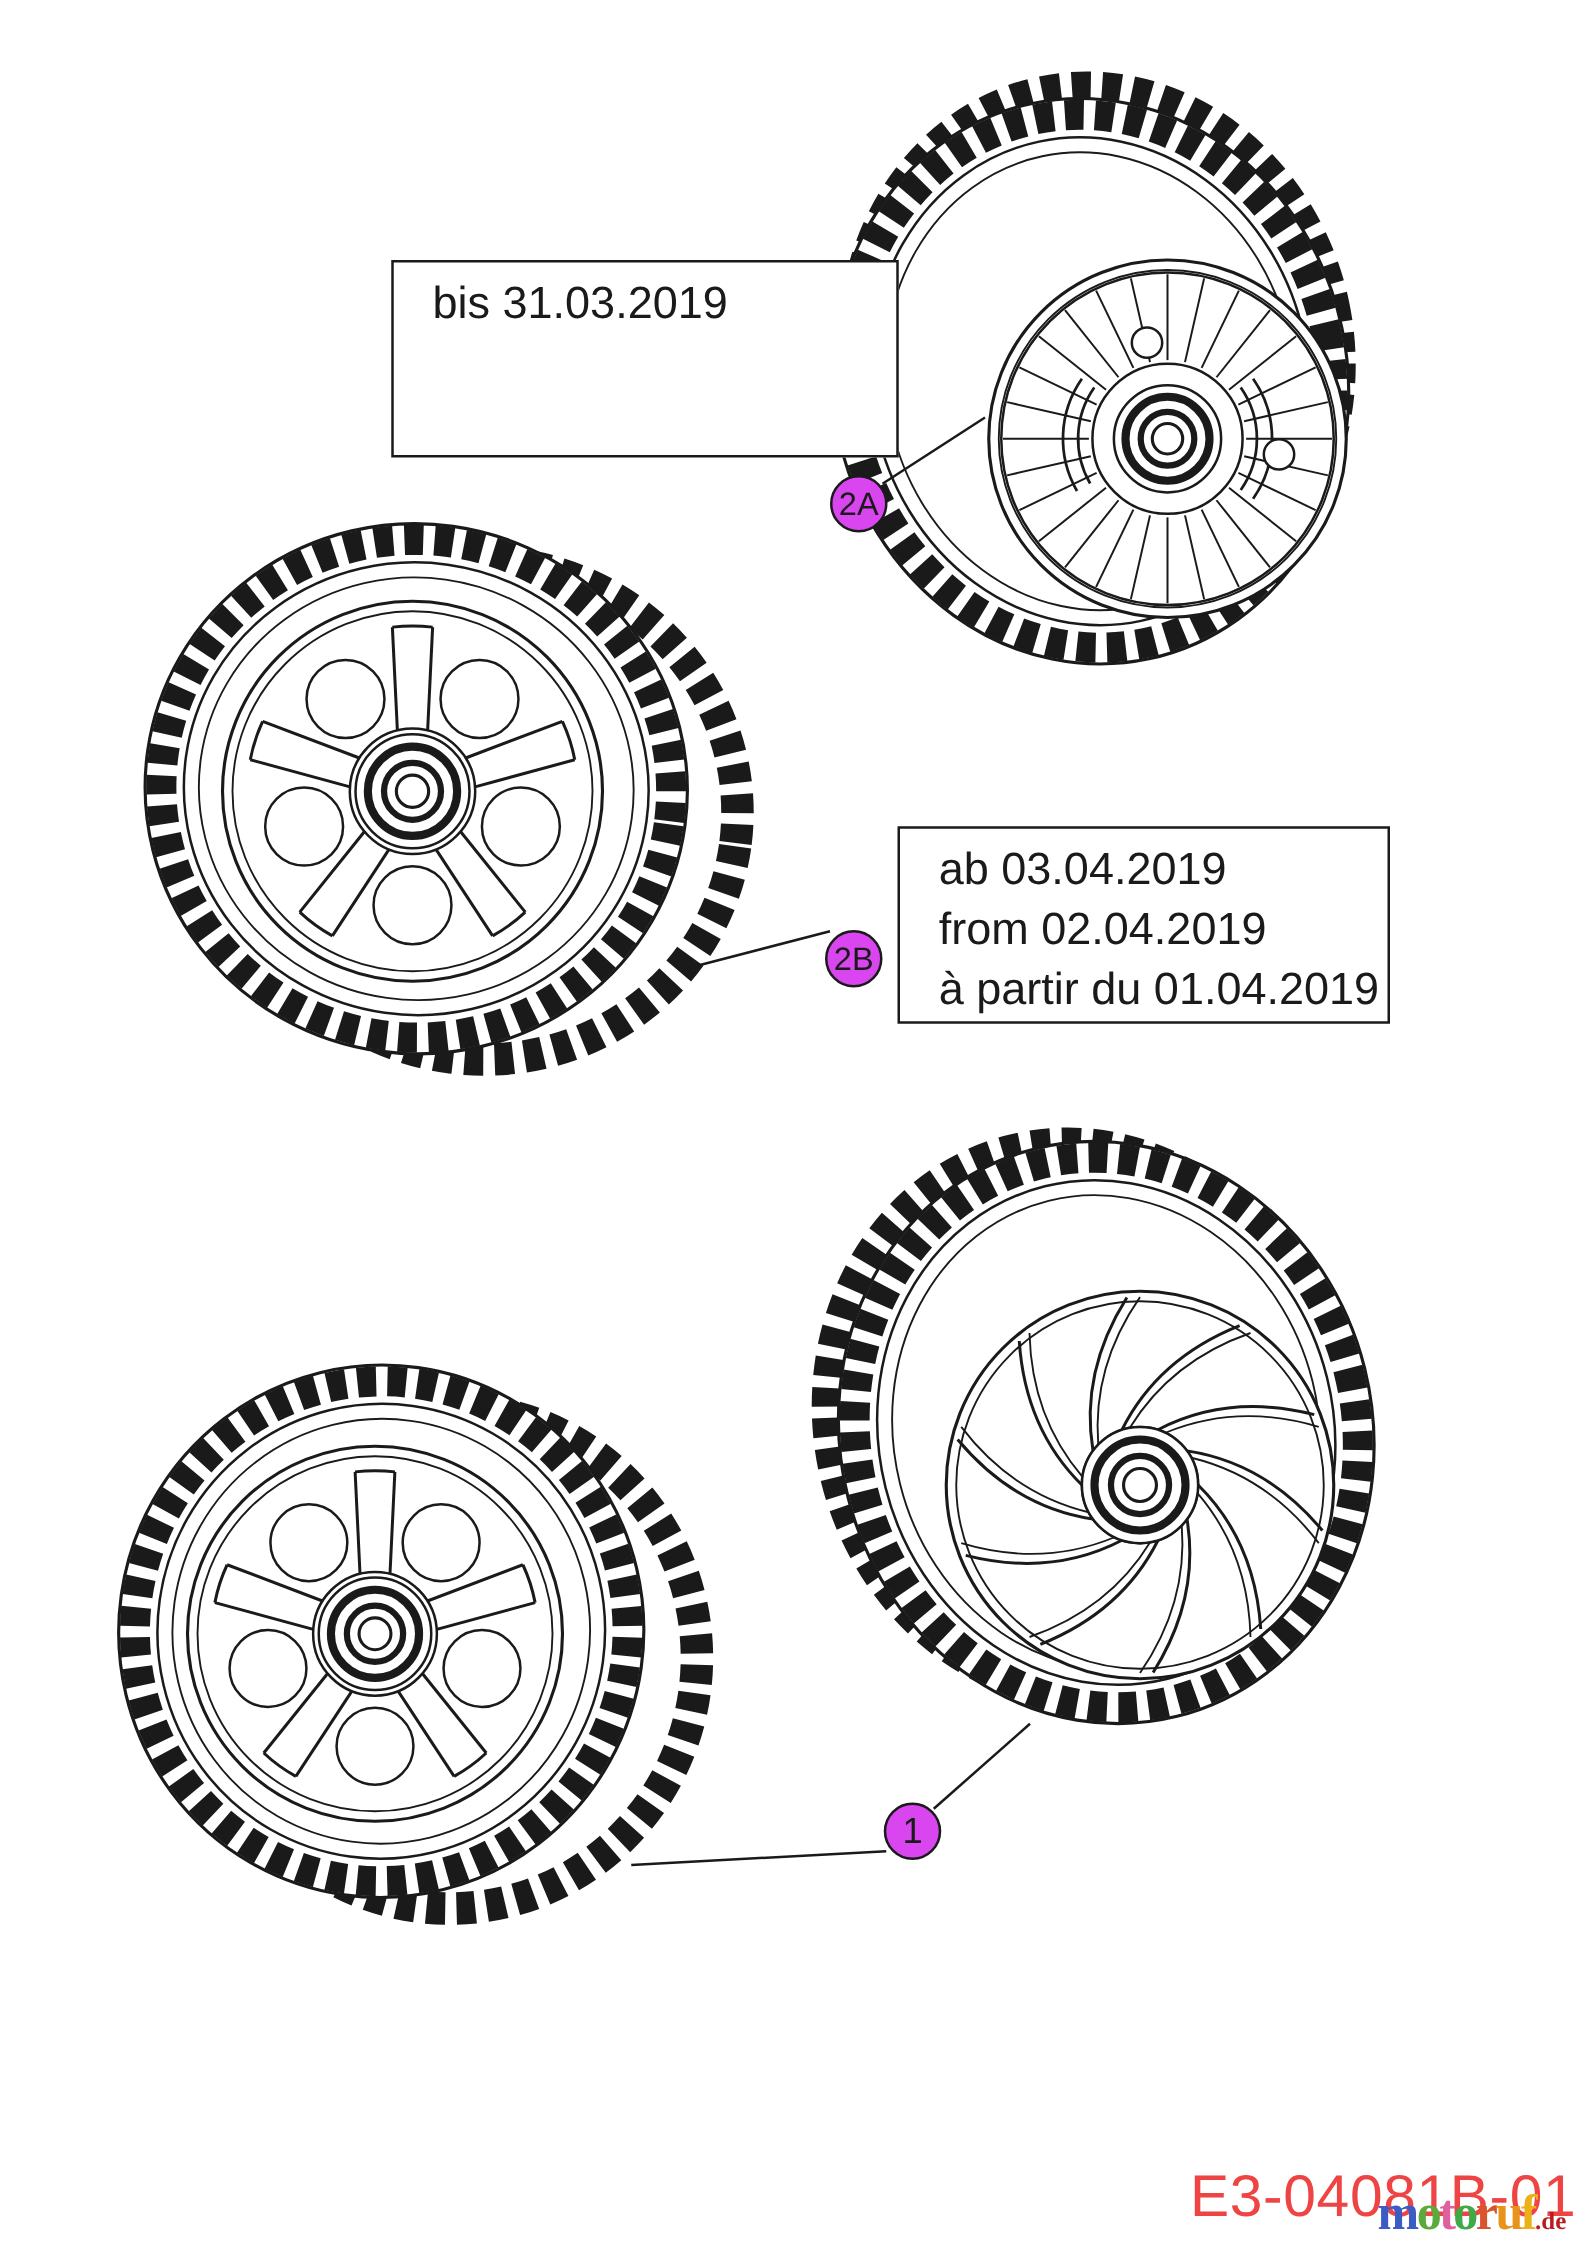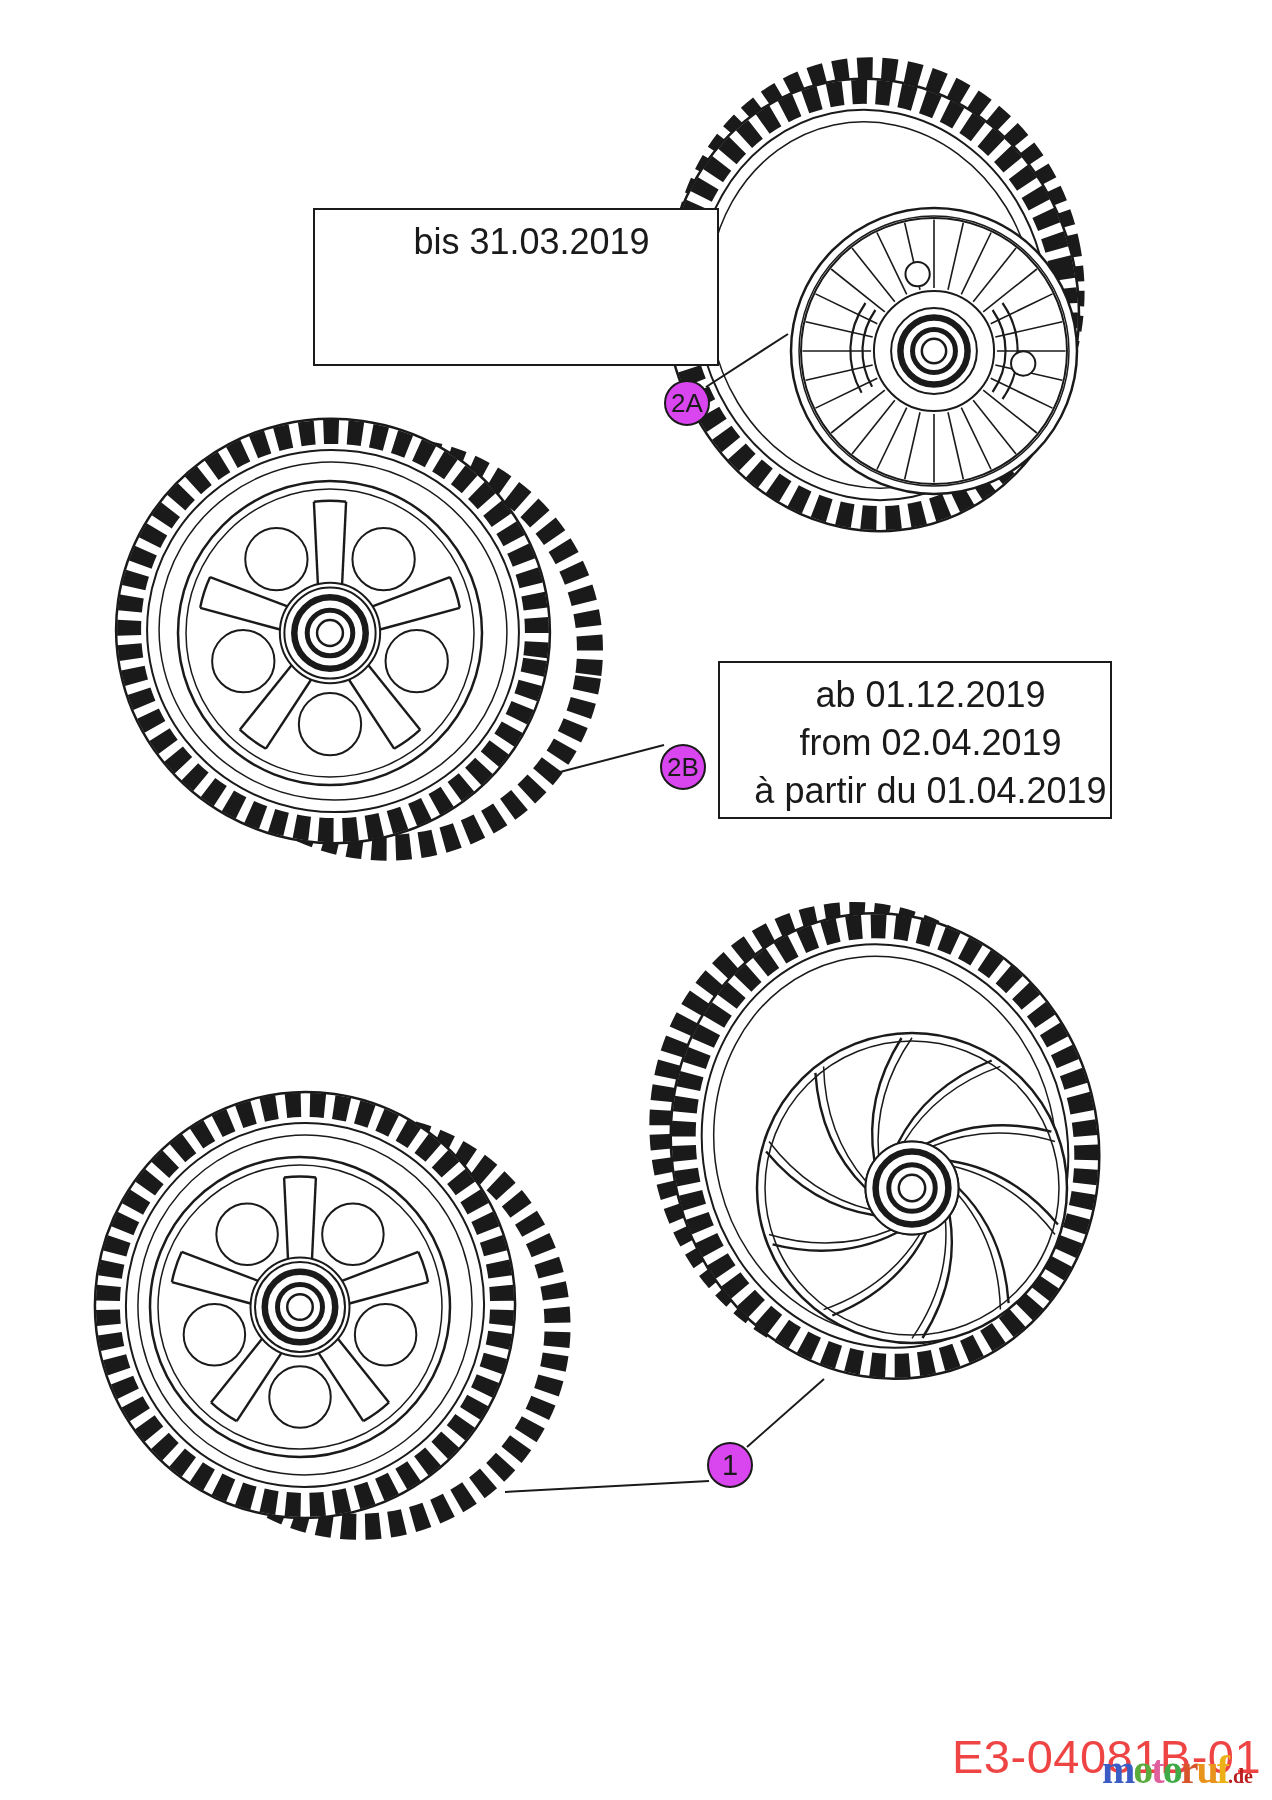--- a/index.html
+++ b/index.html
@@ -2,21 +2,21 @@
 <html><head>
 <meta charset="utf-8">
 <style>
   html,body{margin:0;padding:0;background:#fff;}
   .page{position:relative;width:1272px;height:1800px;background:#ffffff;
         font-family:"Liberation Sans",sans-serif;color:#1a1a1a;overflow:hidden;}
   svg.wheel{position:absolute;overflow:visible;}
   #leaders{position:absolute;left:0;top:0;pointer-events:none;}
   .note-box{position:absolute;border:2px solid #1a1a1a;background:#fff;
             box-sizing:border-box;font-size:36px;line-height:48px;
-            padding:8px 0 0 31px;white-space:nowrap;text-align:center;}
+            padding:8px 0 0 31px;white-space:nowrap;}
   .note-box.until{left:313px;top:208px;width:406px;height:158px;}
   .note-box.from{left:718px;top:661px;width:394px;height:158px;}
   .callout{position:absolute;width:46px;height:46px;border:2.5px solid #1a1a1a;
            border-radius:50%;background:#d946ef;display:flex;align-items:center;
            justify-content:center;font-size:26px;box-sizing:border-box;}
   #callout-2a{left:664px;top:380px;}
   #callout-2b{left:660px;top:744px;}
   #callout-1{left:707px;top:1442px;font-size:29px;}
   .part-number{position:absolute;left:952px;top:1729px;font-size:47px;
                letter-spacing:.5px;color:#ef4444;}
@@ -198,21 +198,21 @@
     <line x1="664" y1="745" x2="560" y2="772" stroke="#1a1a1a" stroke-width="2"></line>
     <line x1="747" y1="1447" x2="824" y2="1379" stroke="#1a1a1a" stroke-width="2"></line>
     <line x1="709" y1="1481" x2="505" y2="1492" stroke="#1a1a1a" stroke-width="2"></line>
   </svg>
 
   <div class="note-box until">
     <div>bis 31.03.2019</div>
   </div>
 
   <div class="note-box from">
-    <div>ab 01.12.2019</div>
+    <div>ab 03.04.2019</div>
     <div>from 02.04.2019</div>
     <div>à partir du 01.04.2019</div>
   </div>
 
   <div class="callout" id="callout-2a">
     <span>2A</span>
   </div>
   <div class="callout" id="callout-2b">
     <span>2B</span>
   </div>

